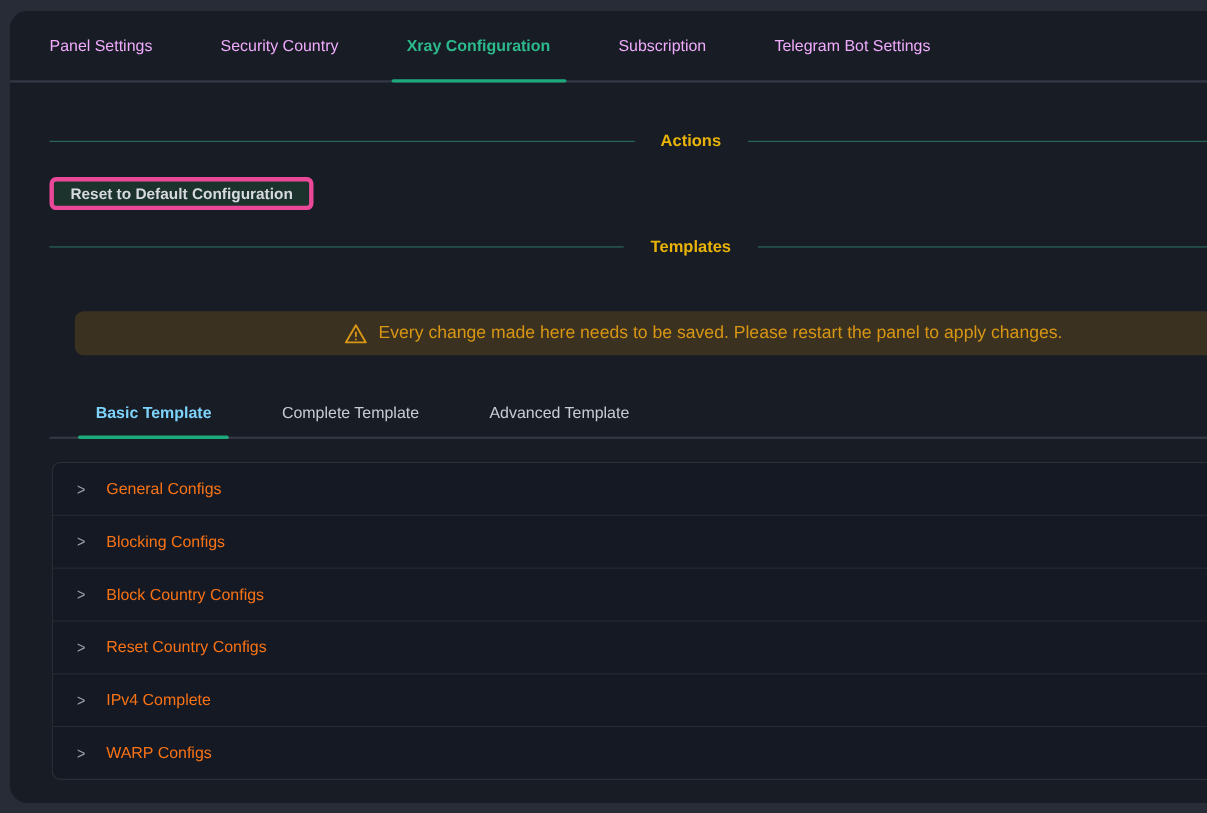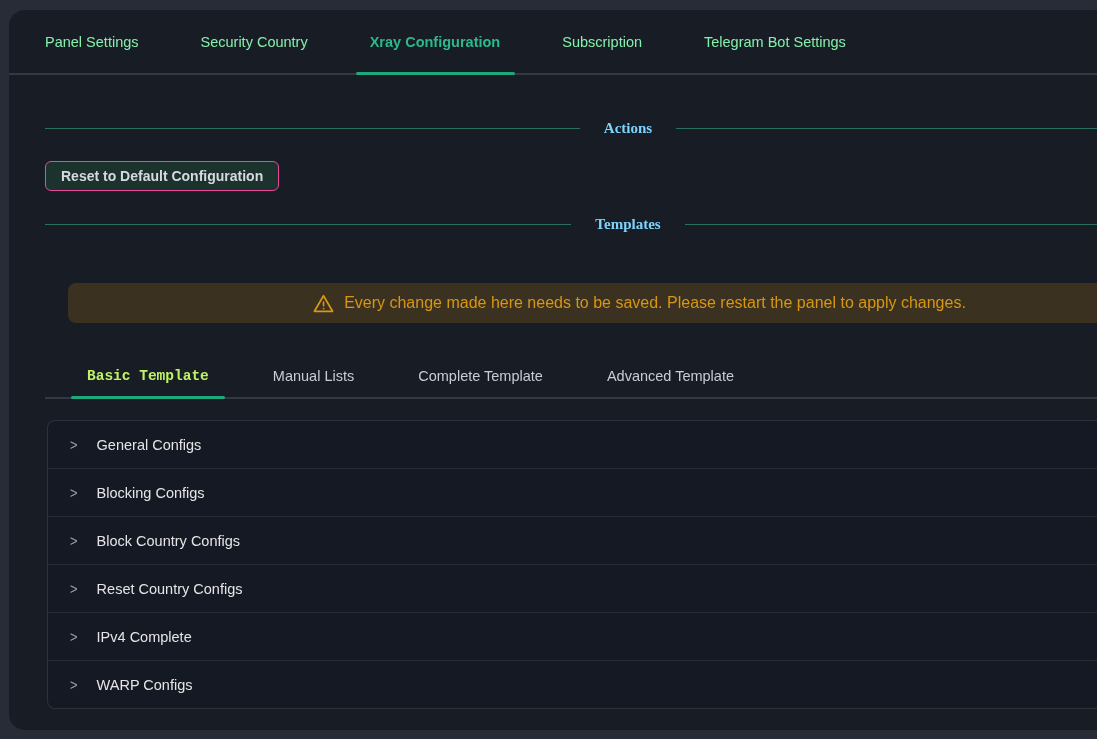--- a/index.html
+++ b/index.html
@@ -28,21 +28,21 @@
     padding-left: 36px;
     height: 63px;
     align-items: center;
     border-bottom: 2px solid #333845;
   }
   .main-tab {
     position: relative;
     height: 100%;
     display: flex;
     align-items: center;
-    color: #86efac;
+    color: #f0abfc;
     font-size: 14.5px;
     cursor: pointer;
     white-space: nowrap;
   }
   .main-tab.active { color: #2cb98c; font-weight: 600; text-align: right; }
   .main-tab.active::after {
     content: "";
     position: absolute;
     left: -14px;
     right: -15px;
@@ -56,34 +56,33 @@
   .divider {
     display: flex;
     align-items: center;
     height: 20px;
   }
   .divider.actions { margin-top: 43px; }
   .divider.templates { margin-top: 23px; }
   .divider .line { flex: 1; height: 1px; background: #2b6f5d; }
   .divider .label {
     margin: 0 24px;
-    color: #7dd3fc;
+    color: #eab308;
     font-weight: 700;
     font-size: 15px;
     white-space: nowrap;
-    font-family: Liberation Serif, serif;
   }
   .reset-btn {
     margin-top: 23px;
     height: 30px;
     padding: 0 15px;
     display: inline-flex;
     align-items: center;
     background: #1c322c;
-    border: 1px solid #ec4899;
+    border: 4px solid #ec4899;
     border-radius: 6px;
     color: #d6dadf;
     font-size: 14px;
     font-weight: 600;
     font-family: inherit;
     cursor: pointer;
   }
   .warning-banner {
     margin-top: 49px;
     margin-left: 23px;
@@ -113,21 +112,21 @@
     position: relative;
     height: 100%;
     display: flex;
     align-items: center;
     padding: 0 16px;
     color: #c8ccd3;
     font-size: 14.5px;
     cursor: pointer;
     white-space: nowrap;
   }
-  .sub-tab.active { color: #bef264; font-weight: 600; font-family: Liberation Mono, monospace; }
+  .sub-tab.active { color: #7dd3fc; font-weight: 600; }
   .sub-tab.active::after {
     content: "";
     position: absolute;
     left: 0;
     right: 0;
     bottom: -2px;
     height: 3px;
     border-radius: 2px;
     background: #1ea97c;
   }
@@ -150,21 +149,21 @@
     gap: 19px;
     cursor: pointer;
   }
   .acc-row:not(:last-child) { border-bottom: 1px solid #262b33; }
   .acc-chevron {
     color: #9ba1ac;
     font-size: 13px;
     line-height: 1;
     transform: scaleY(1.15);
   }
-  .acc-label { color: #e5e5e5; font-size: 14.5px; }
+  .acc-label { color: #f97316; font-size: 14.5px; }
 </style>
 </head>
 <body>
 
 <div class="card">
 
   <div class="main-tabs">
     <div class="main-tab">Panel Settings</div>
     <div class="main-tab">Security Country</div>
     <div class="main-tab active">Xray Configuration</div>
@@ -192,21 +191,20 @@
       <svg class="warning-icon" viewBox="0 0 24 22" fill="none">
         <path d="M12 2 L22.5 20 L1.5 20 Z" stroke="#d89614" stroke-width="2" stroke-linejoin="round" fill="none"></path>
         <rect x="11.1" y="8.5" width="1.9" height="6" rx="0.9" fill="#d89614"></rect>
         <rect x="11.1" y="16" width="1.9" height="1.9" rx="0.9" fill="#d89614"></rect>
       </svg>
       <span class="msg">Every change made here needs to be saved. Please restart the panel to apply changes.</span>
     </div>
 
     <div class="sub-tabs">
       <div class="sub-tab active">Basic Template</div>
-      <div class="sub-tab">Manual Lists</div>
       <div class="sub-tab">Complete Template</div>
       <div class="sub-tab">Advanced Template</div>
     </div>
 
     <div class="accordion">
       <div class="acc-row">
         <span class="acc-chevron">&gt;</span>
         <span class="acc-label">General Configs</span>
       </div>
       <div class="acc-row">

